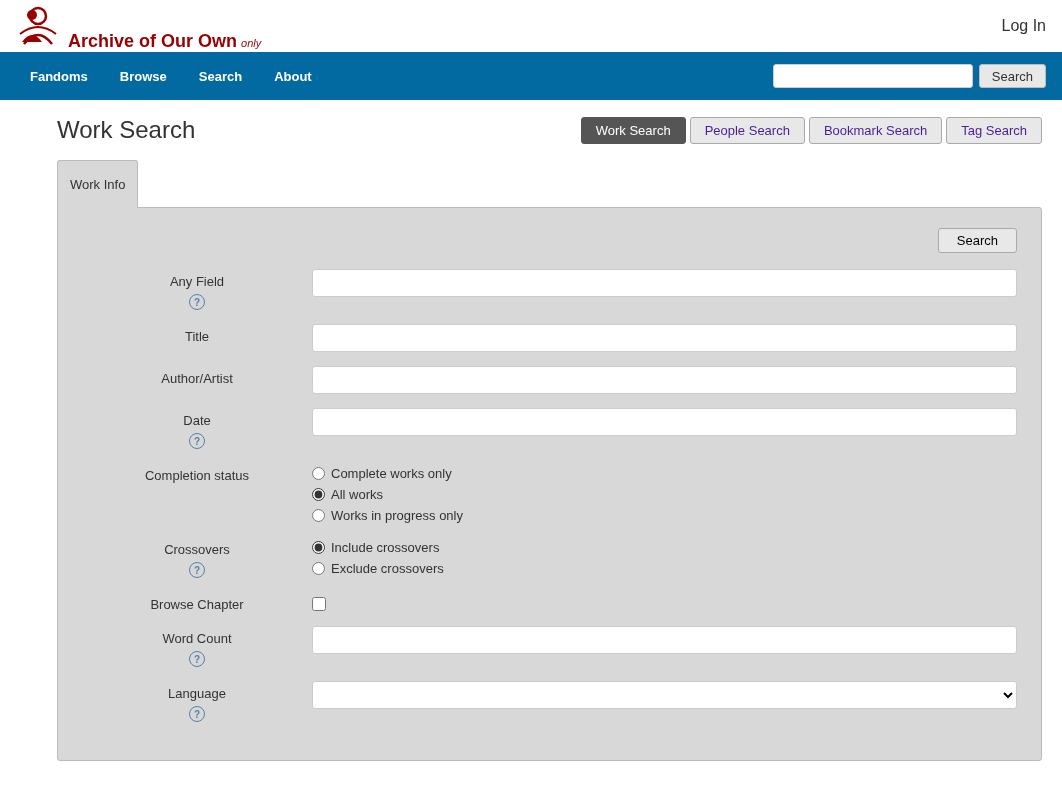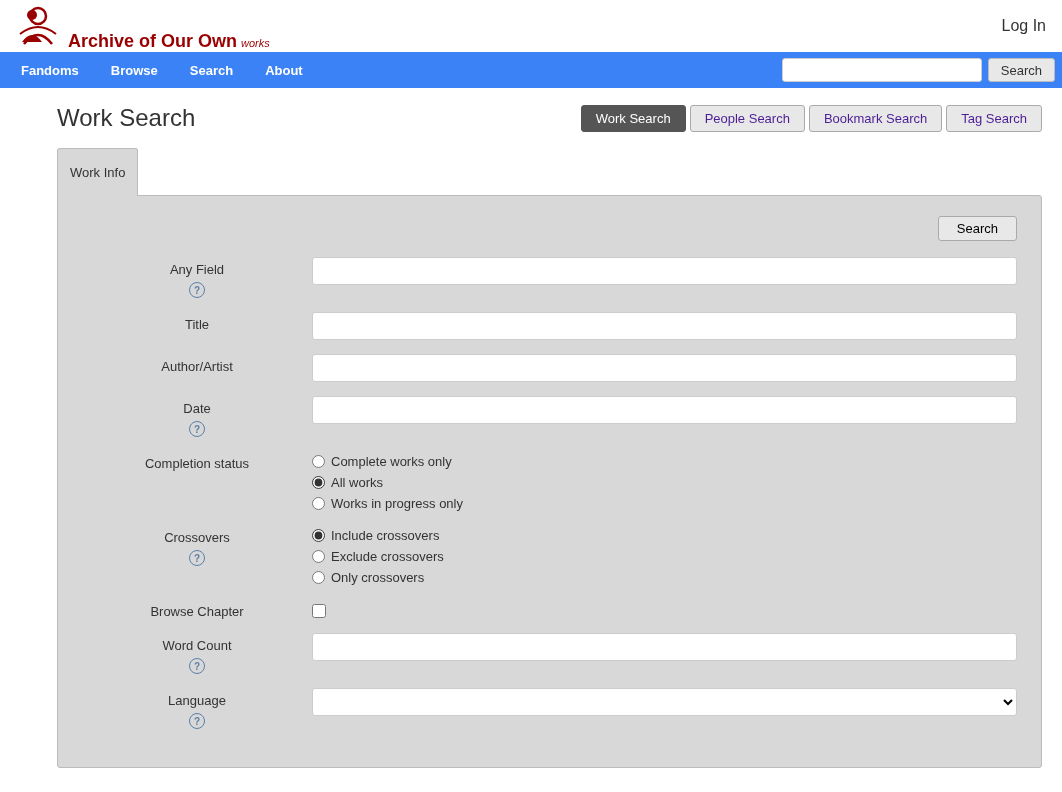--- a/index.html
+++ b/index.html
@@ -19,25 +19,25 @@
       align-items: center;
       gap: 8px;
     }
     #logo-icon {
       width: 44px;
       height: 40px;
     }
 
     
     #nav-bar {
-      background: #3b82f6;
-      display: flex;
-      align-items: center;
-      padding: 0 7px;
-      height: 36px;
+      background: #0369a1;
+      display: flex;
+      align-items: center;
+      padding: 0 16px;
+      height: 48px;
       gap: 4px;
     }
     .nav-item {
       color: #fff;
       font-size: 13px;
       font-weight: bold;
       padding: 6px 14px;
       cursor: pointer;
       text-decoration: none;
       border-radius: 3px;
@@ -241,21 +241,21 @@
 
       <circle cx="22" cy="10" r="8" fill="none" stroke="#900" stroke-width="2.5"></circle>
       <path d="M8 38 Q22 20 36 38" fill="none" stroke="#900" stroke-width="2.5"></path>
       <path d="M4 28 Q22 14 40 28" fill="none" stroke="#900" stroke-width="2"></path>
 
       <circle cx="16" cy="9" r="5" fill="#900"></circle>
       <path d="M6 36 Q16 22 26 36" fill="#900"></path>
     </svg>
     <div style="display:flex;align-items:baseline;gap:4px;cursor:pointer;">
       <span style="font-size:18px;color:#900;font-weight:bold;margin-top:30px;">Archive of Our Own</span>
-      <span style="font-size:11px;color:#900;font-style:italic;">works</span>
+      <span style="font-size:11px;color:#900;font-style:italic;">only</span>
     </div>
   </div>
   <a style="font-size:16px;color:#333;text-decoration:none;cursor:pointer;">Log In</a>
 </div>
 
 <div id="nav-bar">
   <a class="nav-item">Fandoms</a>
   <a class="nav-item">Browse</a>
   <a class="nav-item">Search</a>
   <a class="nav-item">About</a>
@@ -353,24 +353,20 @@
       <div class="form-field">
         <div class="radio-group">
           <label class="radio-label">
             <input type="radio" name="crossovers" value="include" checked="" style="">
             <span>Include crossovers</span>
           </label>
           <label class="radio-label">
             <input type="radio" name="crossovers" value="exclude" style="">
             <span>Exclude crossovers</span>
           </label>
-          <label class="radio-label">
-            <input type="radio" name="crossovers" value="only" style="">
-            <span>Only crossovers</span>
-          </label>
         </div>
       </div>
     </div>
 
     <div class="form-row">
       <div class="form-label">
         <span>Browse Chapter</span>
       </div>
       <div class="form-field">
         <label class="checkbox-label">

